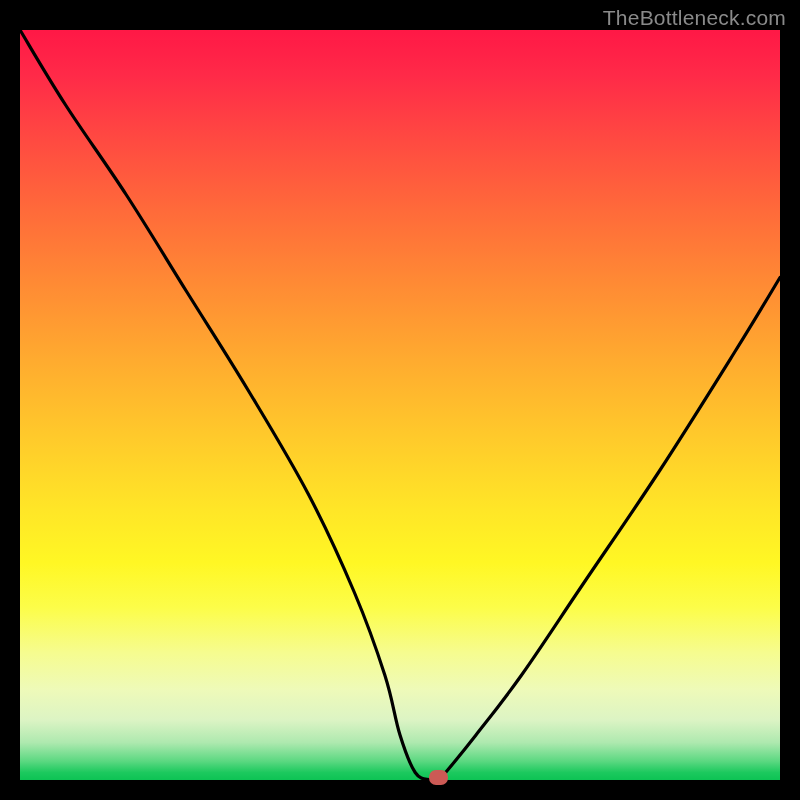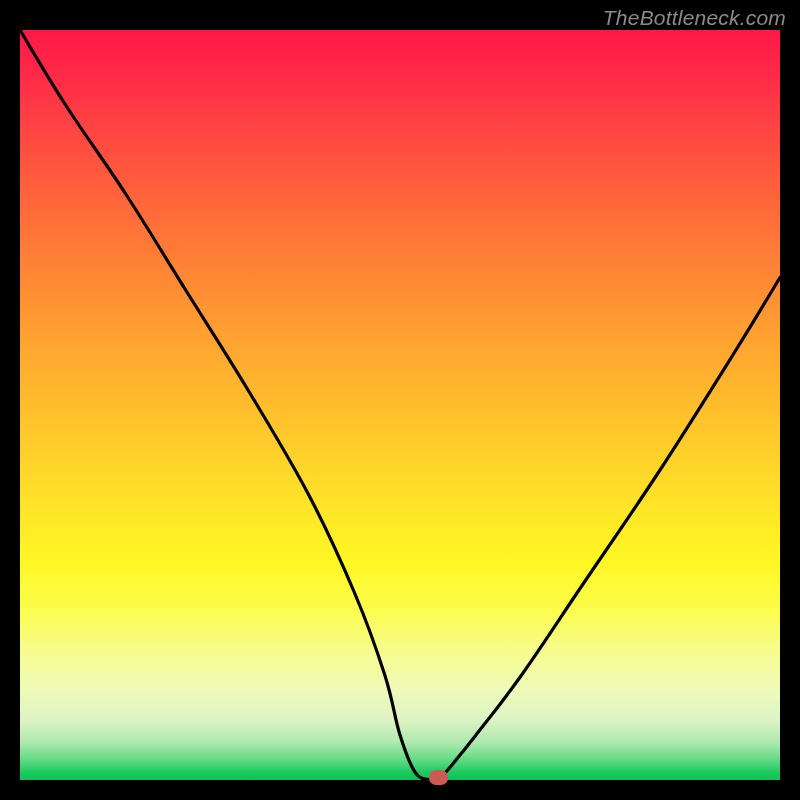--- a/index.html
+++ b/index.html
@@ -9,21 +9,20 @@
     width: 800px;
     height: 800px;
     overflow: hidden;
     font-family: Arial, sans-serif;
   }
   .container {
     position: relative;
     width: 800px;
     height: 800px;
     background: #000;
-    font-style: italic;
   }
   .watermark {
     position: absolute;
     top: 6px;
     right: 14px;
     color: #8a8a8a;
     font-size: 21px;
     font-weight: 500;
     z-index: 100;
     letter-spacing: 0.2px;

